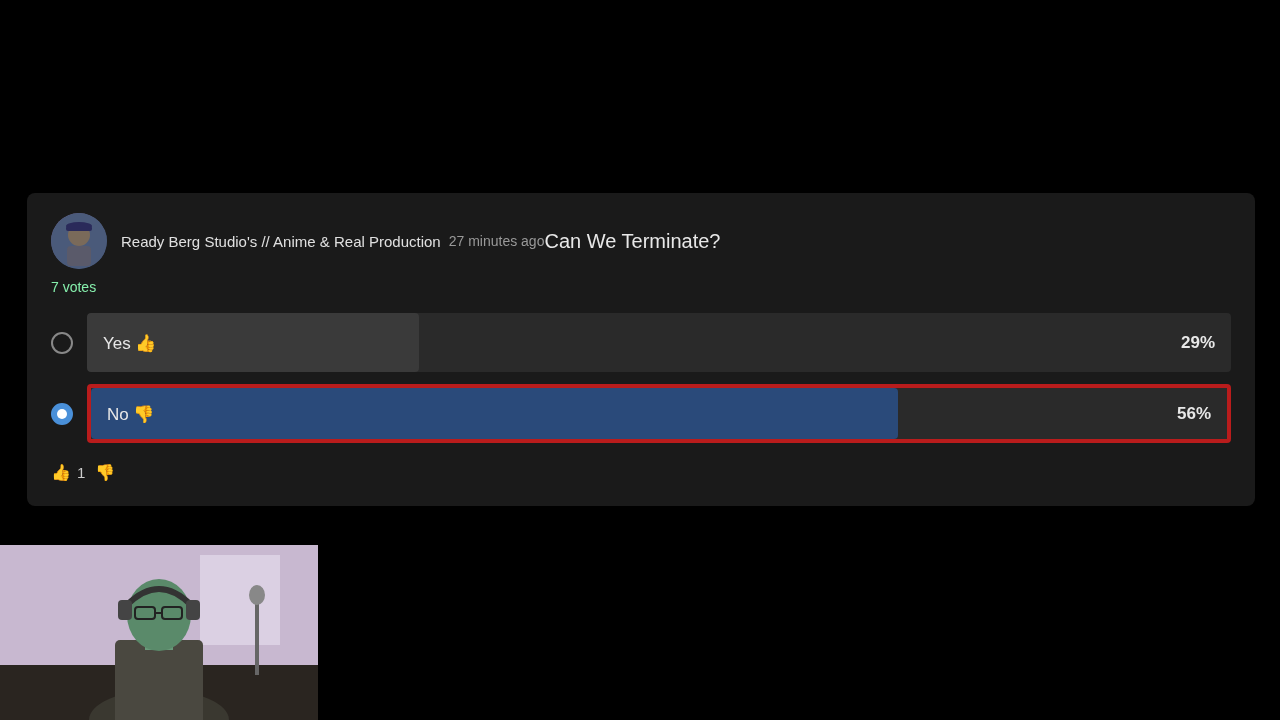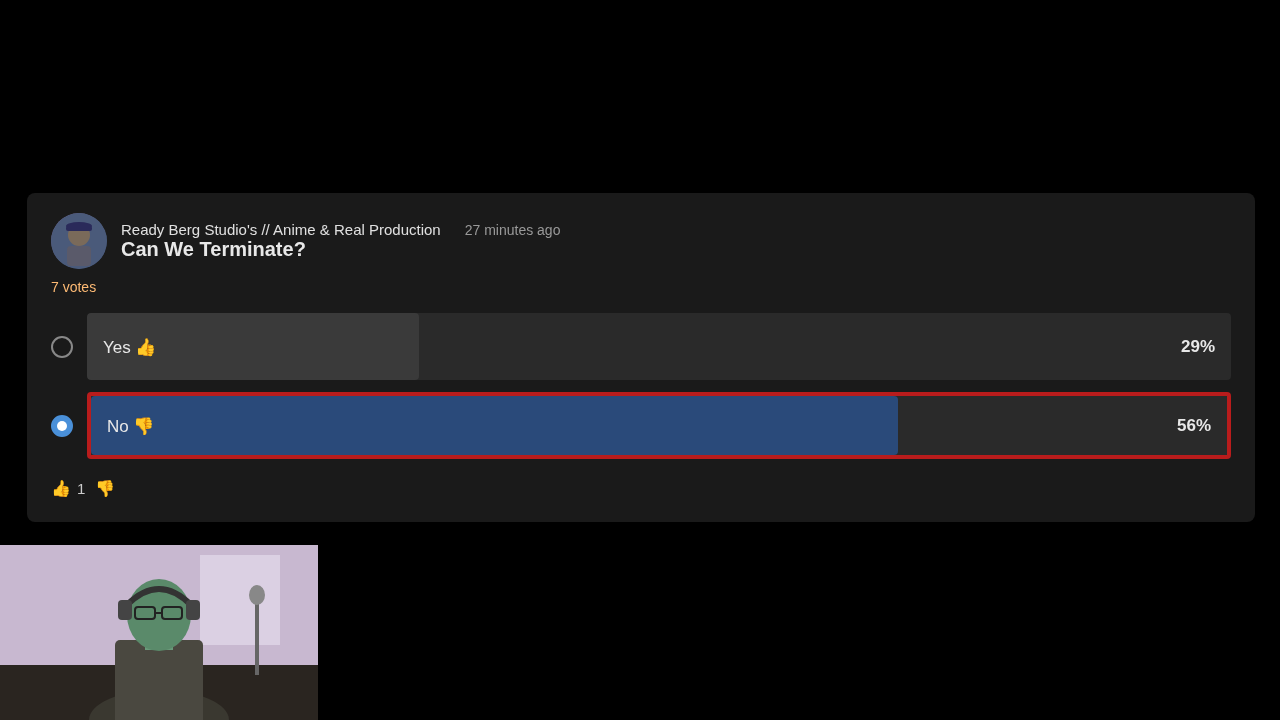--- a/index.html
+++ b/index.html
@@ -46,56 +46,56 @@
       width: 100%;
       height: 100%;
       background: linear-gradient(135deg, #7a6a9a 0%, #4a5a7a 50%, #3a4a6a 100%);
       display: flex;
       align-items: center;
       justify-content: center;
     }
 
     .post-meta {
       display: flex;
-      flex-direction: column;
+      flex-direction: row;
     }
 
     .post-author {
       color: #e0e0e0;
       font-size: 15px;
       font-weight: 400;
     }
 
     .post-time {
       color: #999;
       font-size: 14px;
-      margin-left: 24px;
+      margin-left: 8px;
     }
 
     .post-title-line {
       display: flex;
       align-items: baseline;
       flex-wrap: wrap;
     }
 
     .post-title-static {
       color: #e8e8e8;
       font-size: 20px;
-      font-weight: 700;
+      font-weight: 400;
     }
 
     .post-title-link {
       color: #6ab0f5;
       font-size: 20px;
       font-weight: 400;
       cursor: pointer;
     }
 
     .vote-count {
-      color: #fdba74;
+      color: #86efac;
       font-size: 14px;
       margin-top: 6px;
       margin-bottom: 18px;
     }
 
     .poll-options {
       display: flex;
       flex-direction: column;
       gap: 12px;
       margin-bottom: 20px;
@@ -127,21 +127,21 @@
     .radio-btn.checked::after {
       content: '';
       width: 10px;
       height: 10px;
       border-radius: 50%;
       background: #fff;
     }
 
     .option-bar-container {
       flex: 1;
-      height: 67px;
+      height: 59px;
       border-radius: 4px;
       overflow: hidden;
       position: relative;
       background: #2a2a2a;
     }
 
     .option-bar-fill {
       height: 100%;
       position: absolute;
       left: 0;

